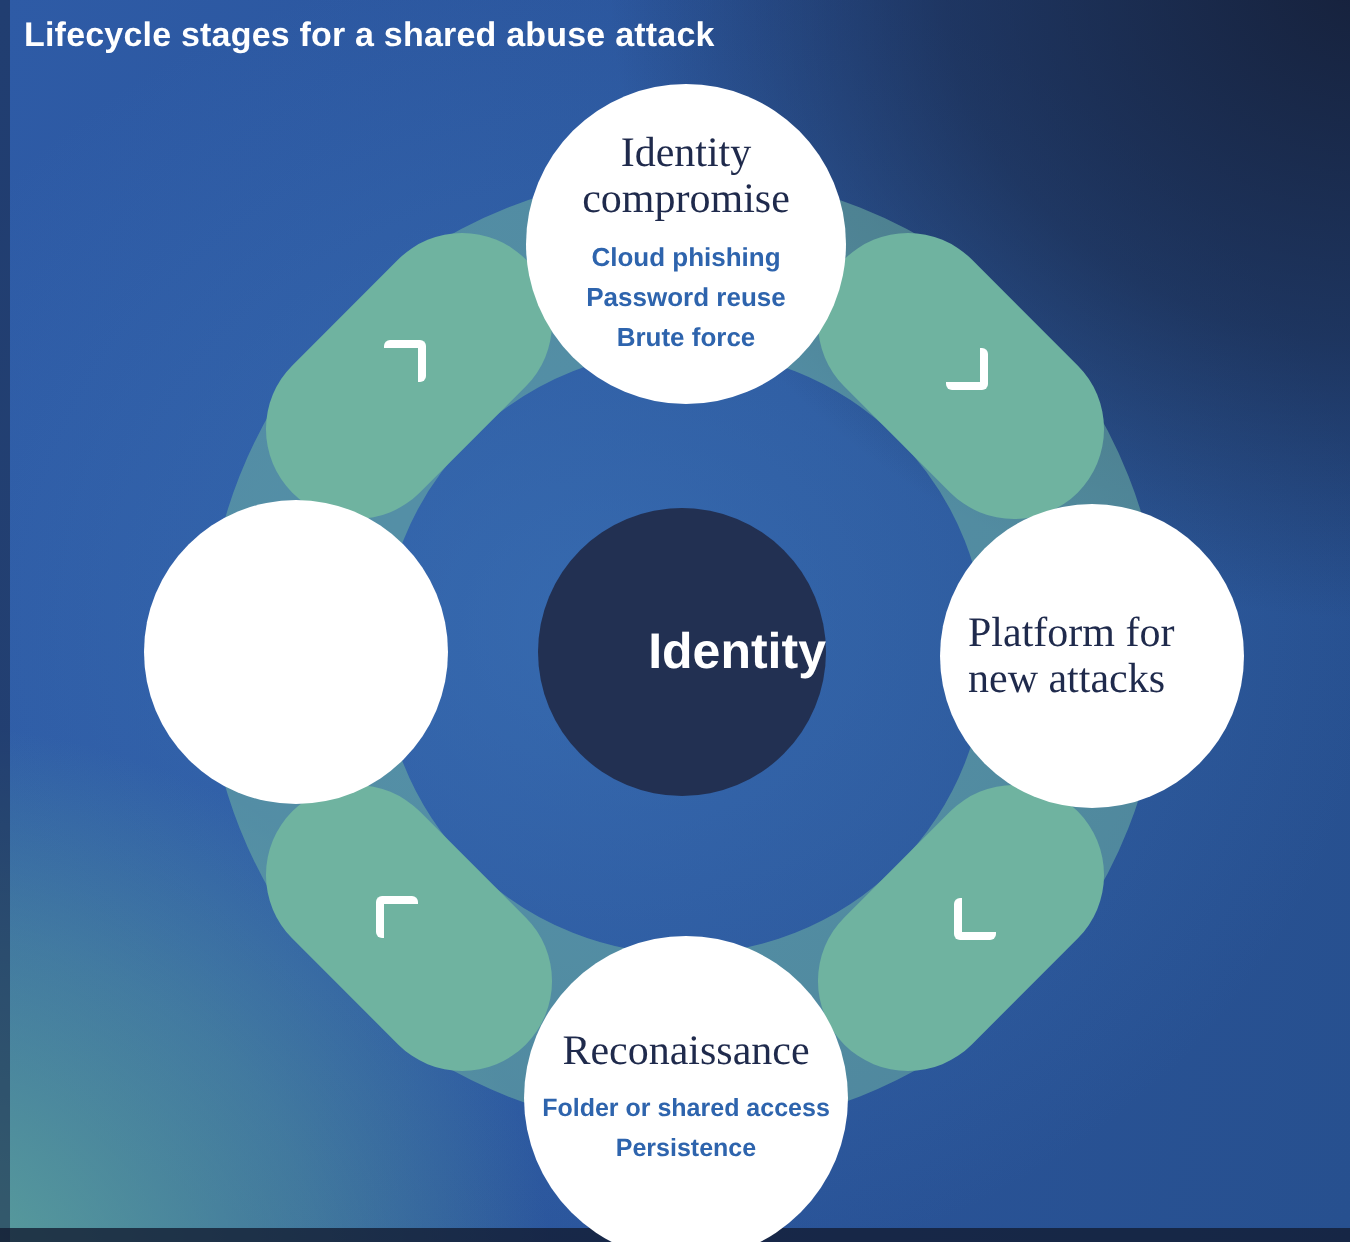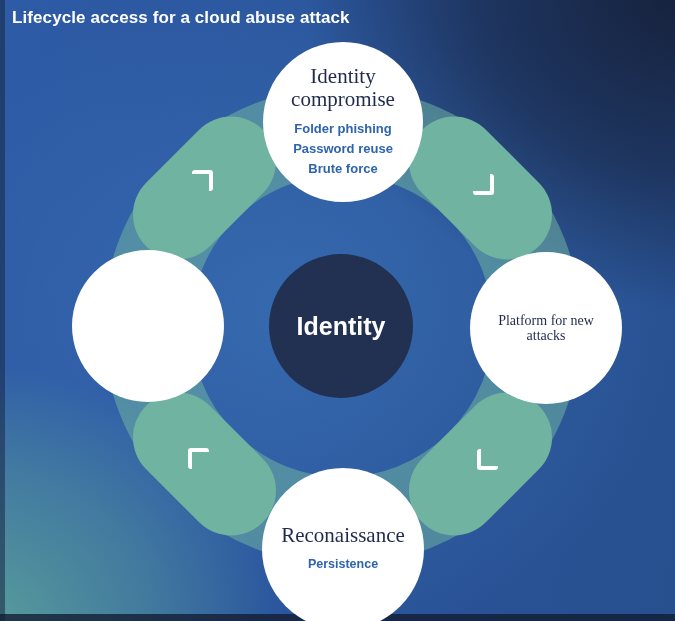--- a/index.html
+++ b/index.html
@@ -57,73 +57,74 @@
   .stage-right{left:470px;top:252px;width:152px;height:152px;}
   .stage-bottom{left:262px;top:468px;width:162px;height:162px;}
   .stage-left{left:72px;top:250px;width:152px;height:152px;}
 
   .stage-heading{
     font-family:"Liberation Serif","DejaVu Serif",serif;
     font-weight:400;color:#1f2a4c;font-size:21px;line-height:1.1;
   }
   .stage-top .stage-heading{max-width:150px;}
   .stage-left .stage-heading{max-width:110px;}
-  .stage-right .stage-heading{max-width:124px;font-size:14px;text-align:center;}
+  .stage-right .stage-heading{max-width:124px;font-size:21px;text-align:left;}
   .stage-bottom .stage-heading{white-space:nowrap;}
   .stage-items{margin-top:8px;}
   .stage-item{
     font-size:13px;font-weight:700;color:#2e64ad;line-height:1.55;
   }
   .stage-bottom .stage-item{font-size:12.5px;}
 
   
   .center-circle{
     position:absolute;left:269px;top:254px;width:144px;height:144px;
     border-radius:50%;background:#223052;
-    display:flex;align-items:center;justify-content:center;
+    display:flex;align-items:center;justify-content:flex-end;
   }
   .center-label{color:#ffffff;font-size:25px;font-weight:700;}
 </style>
 </head>
 <body>
 
 <div class="canvas">
   <div class="edge-left"></div>
   <div class="edge-bottom"></div>
 
-  <h1 class="page-title">Lifecycle access for a cloud abuse attack</h1>
+  <h1 class="page-title">Lifecycle stages for a shared abuse attack</h1>
 
   <div class="ring"></div>
 
   <div class="pill pill-tl"></div>
   <div class="pill pill-tr"></div>
   <div class="pill pill-br"></div>
   <div class="pill pill-bl"></div>
 
   <span class="chevron chev-ne"></span>
   <span class="chevron chev-se"></span>
   <span class="chevron chev-sw"></span>
   <span class="chevron chev-nw"></span>
 
   <div class="stage stage-top">
     <div class="stage-heading">Identity compromise</div>
     <div class="stage-items">
-      <div class="stage-item">Folder phishing</div>
+      <div class="stage-item">Cloud phishing</div>
       <div class="stage-item">Password reuse</div>
       <div class="stage-item">Brute force</div>
     </div>
   </div>
 
   <div class="stage stage-right">
     <div class="stage-heading">Platform for new attacks</div>
   </div>
 
   <div class="stage stage-bottom">
     <div class="stage-heading">Reconaissance</div>
     <div class="stage-items">
+      <div class="stage-item">Folder or shared access</div>
       <div class="stage-item">Persistence</div>
     </div>
   </div>
 
   <div class="stage stage-left">
   </div>
 
   <div class="center-circle">
     <span class="center-label">Identity</span>
   </div>

